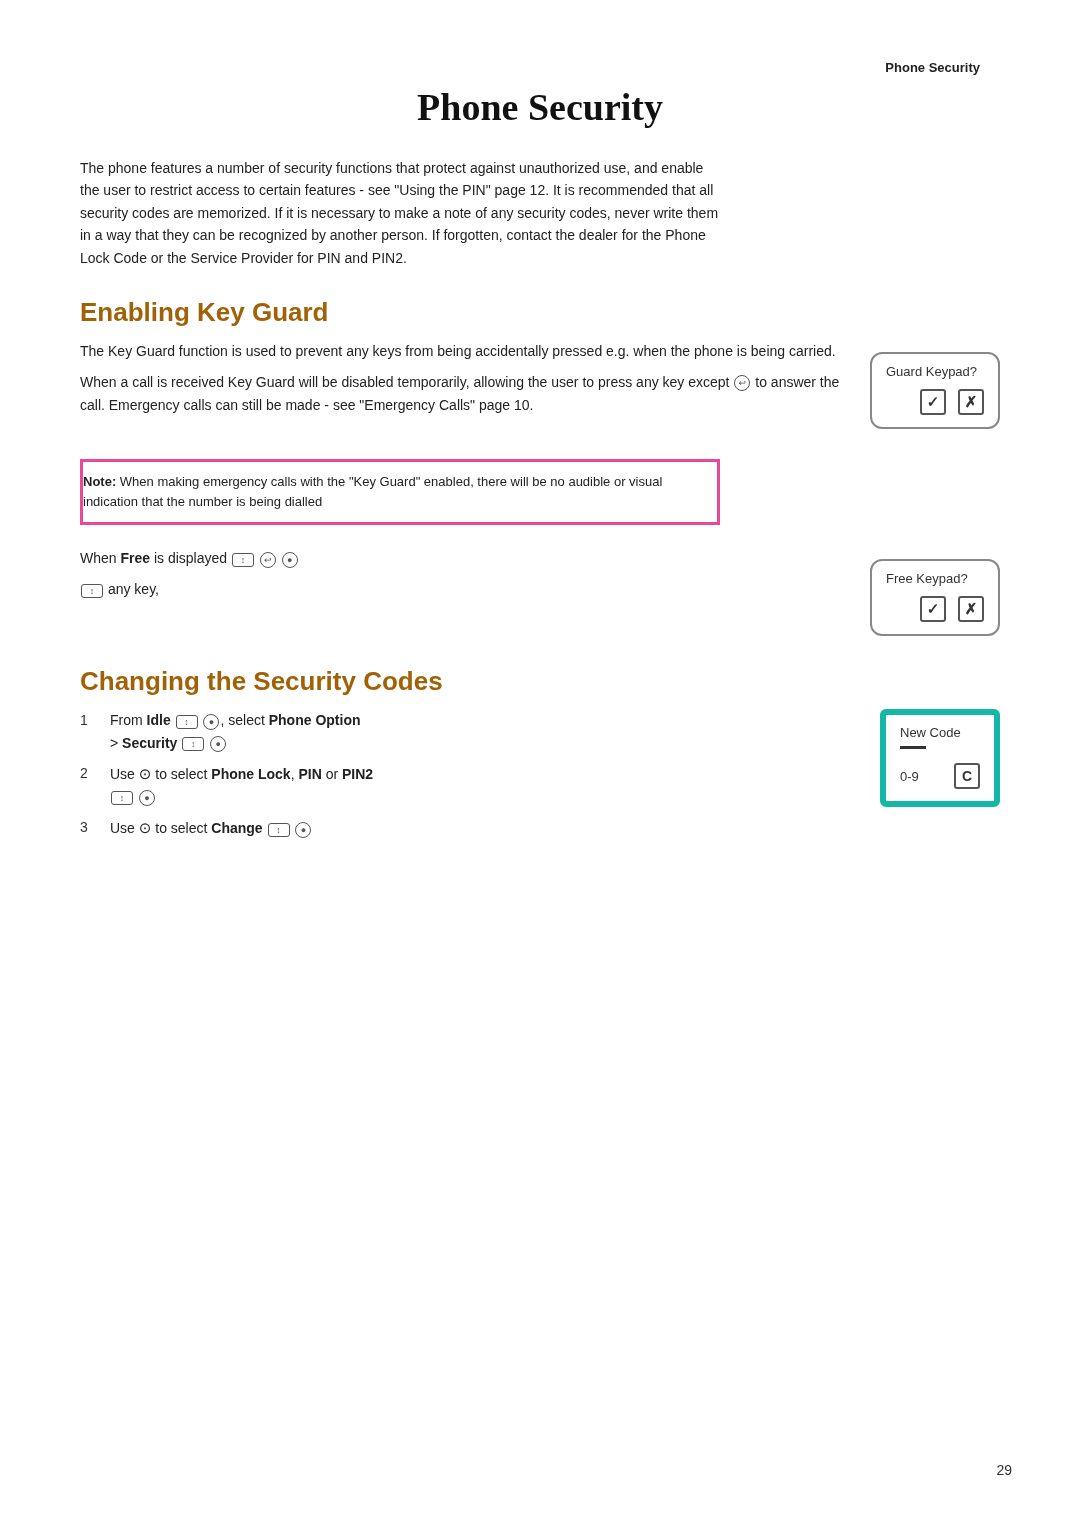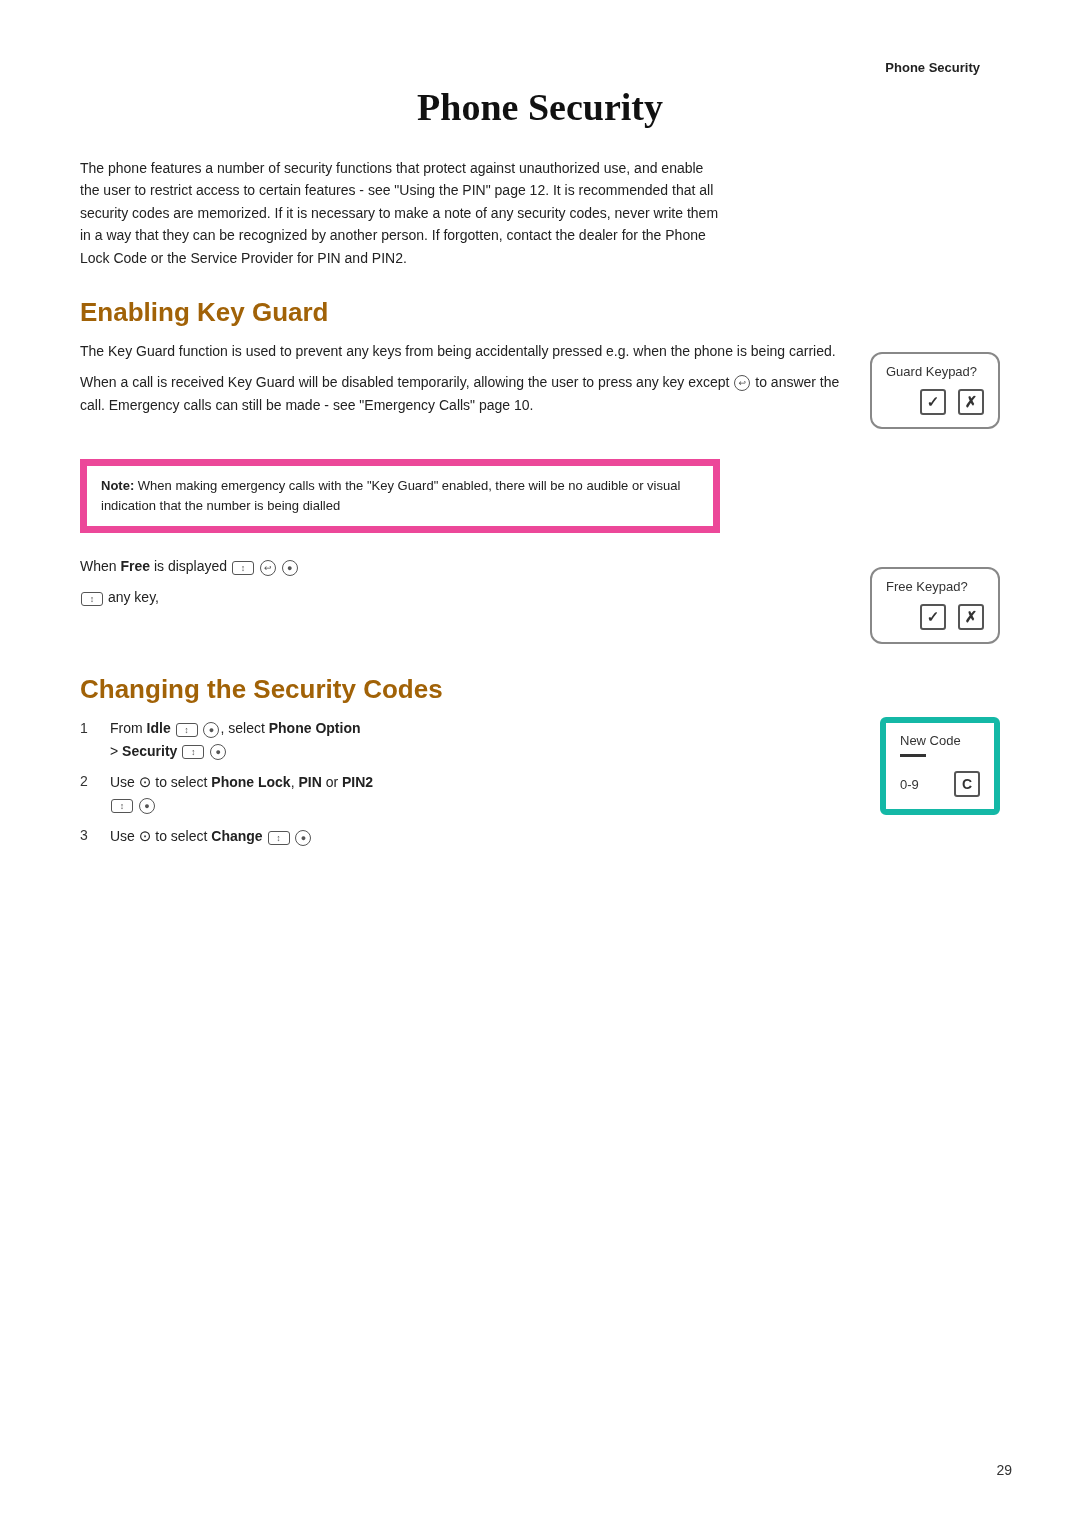--- a/index.html
+++ b/index.html
@@ -109,22 +109,22 @@
       align-items: center;
       justify-content: center;
       font-size: 15px;
       font-weight: bold;
       color: #333;
       background: #fff;
     }
 
     .note-box {
       background: #fff;
-      border: 7px solid #ec4899;
-      padding: 10px 14px;
+      border: 3px solid #ec4899;
+      padding: 10px 0;
       font-size: 13px;
       line-height: 1.55;
       margin-bottom: 22px;
       max-width: 640px;
     }
 
     .note-box strong {
       font-weight: bold;
     }
 

